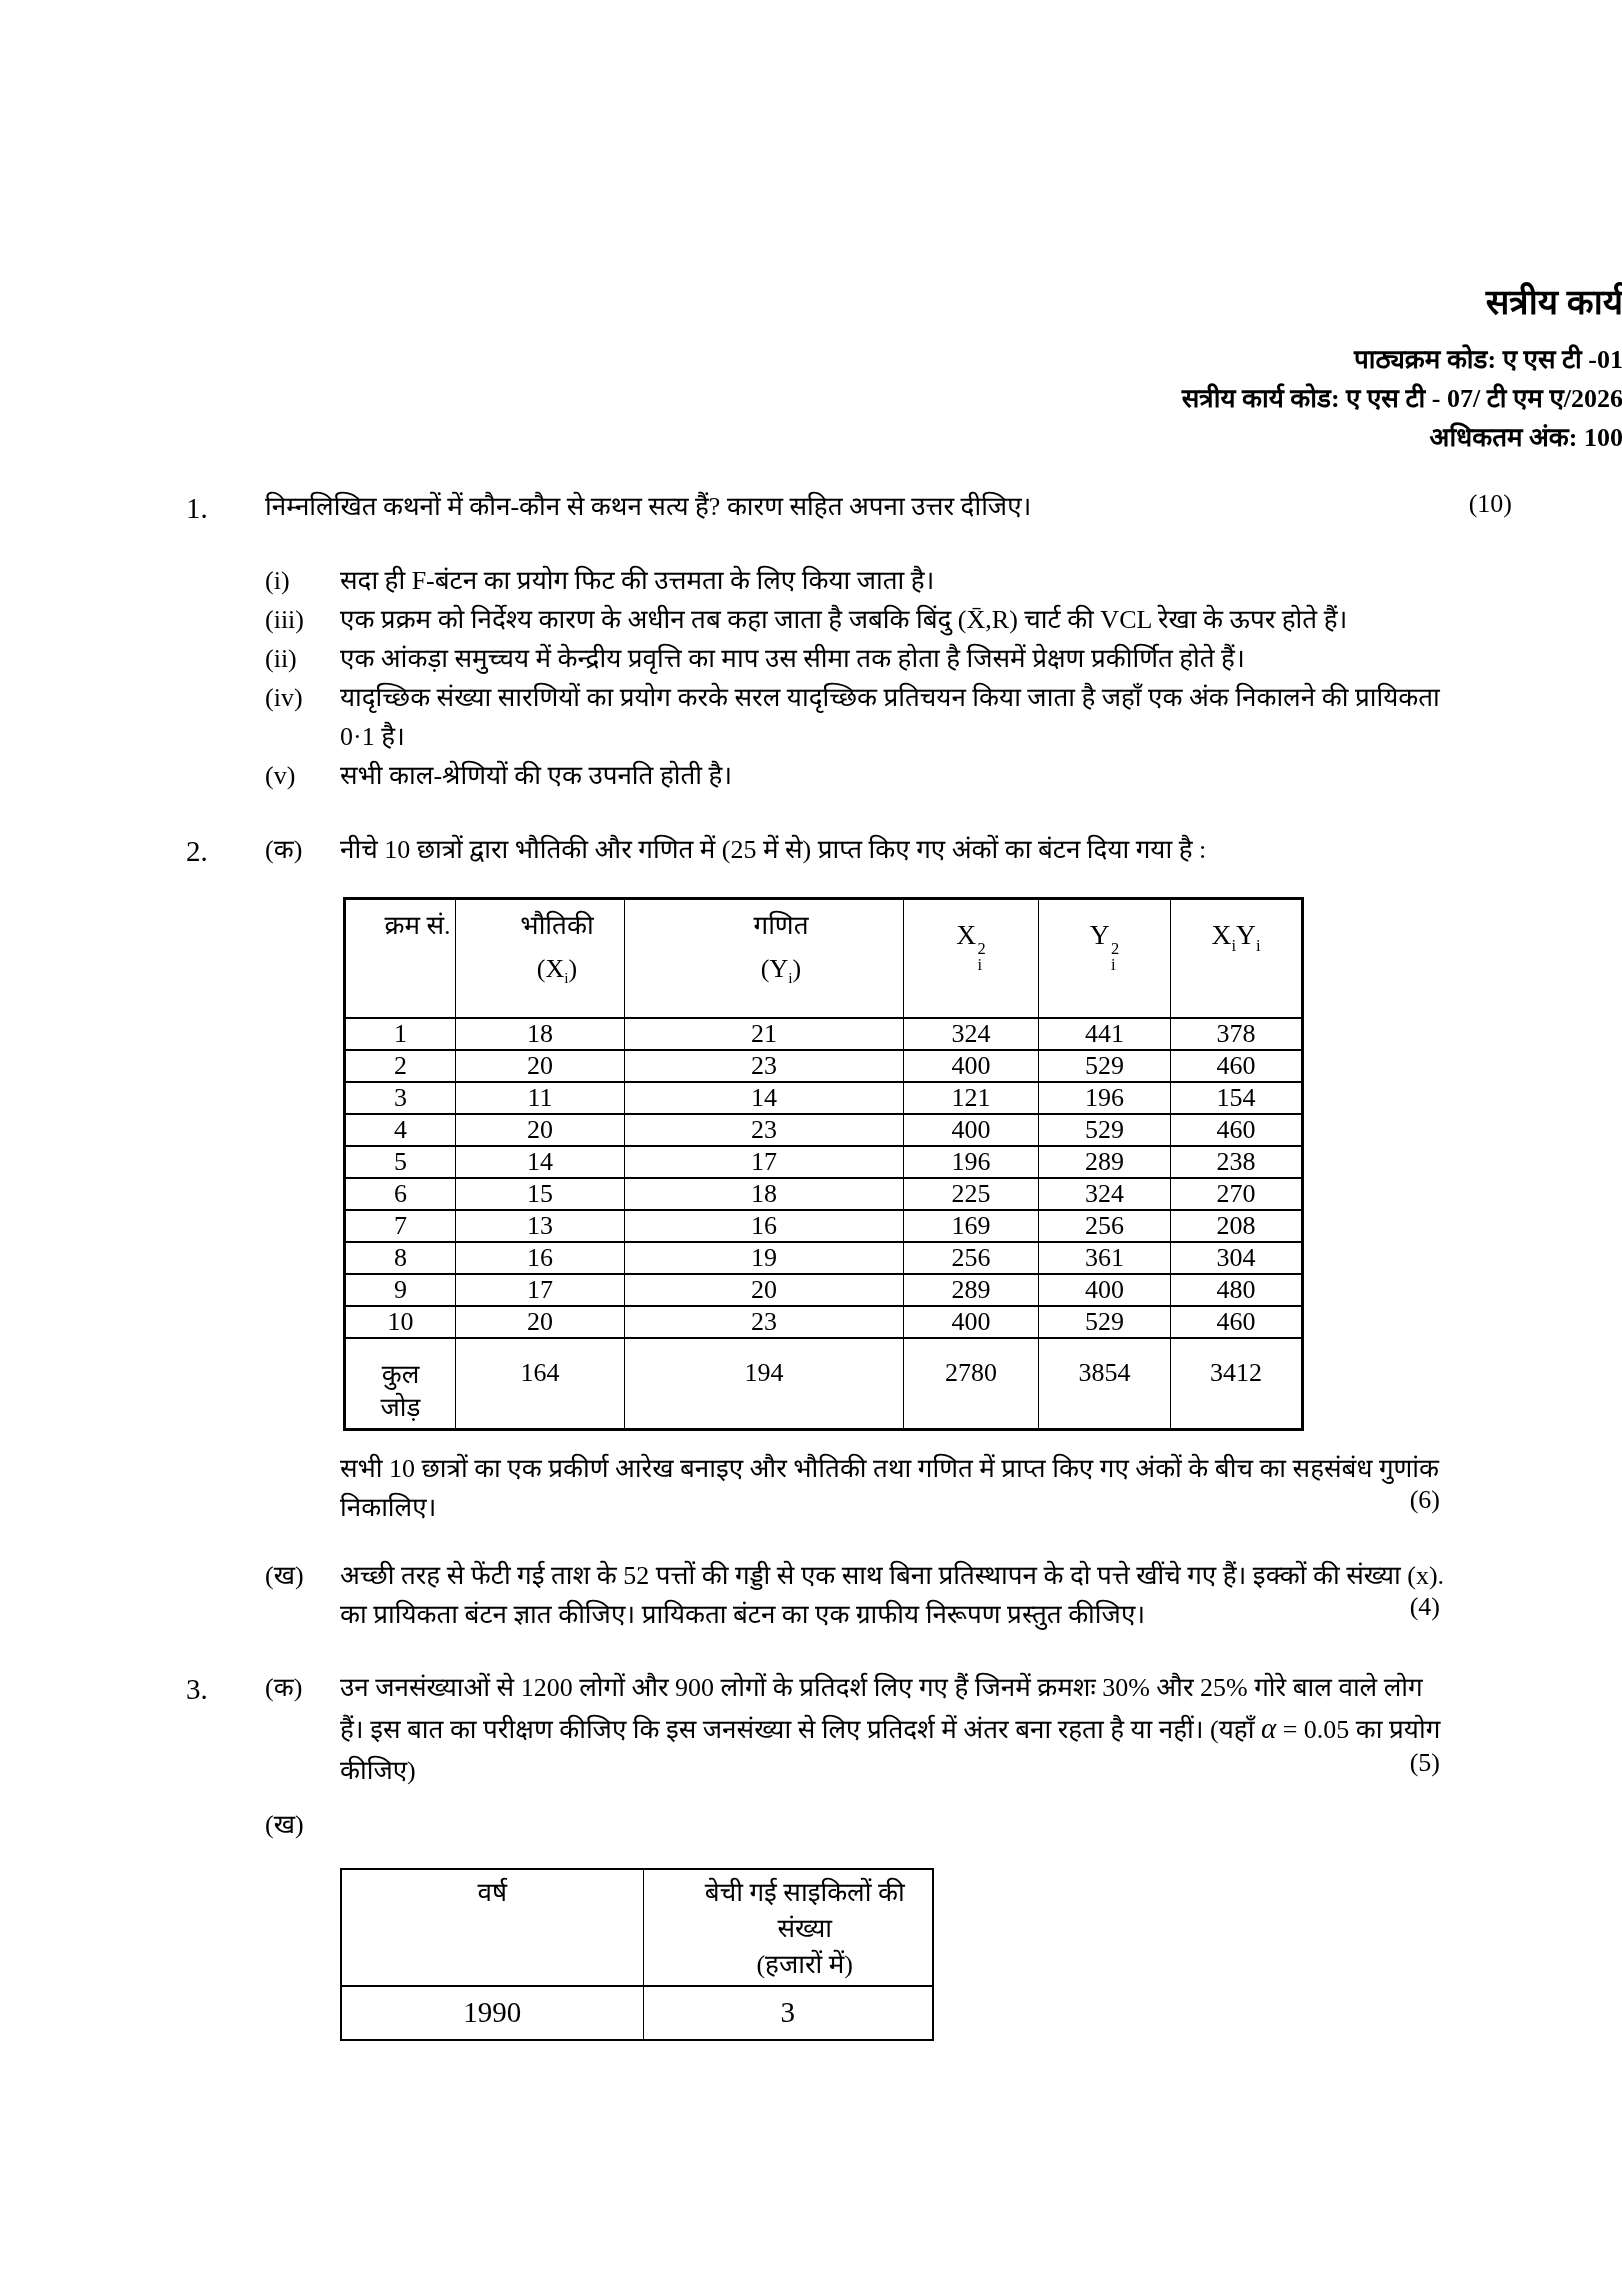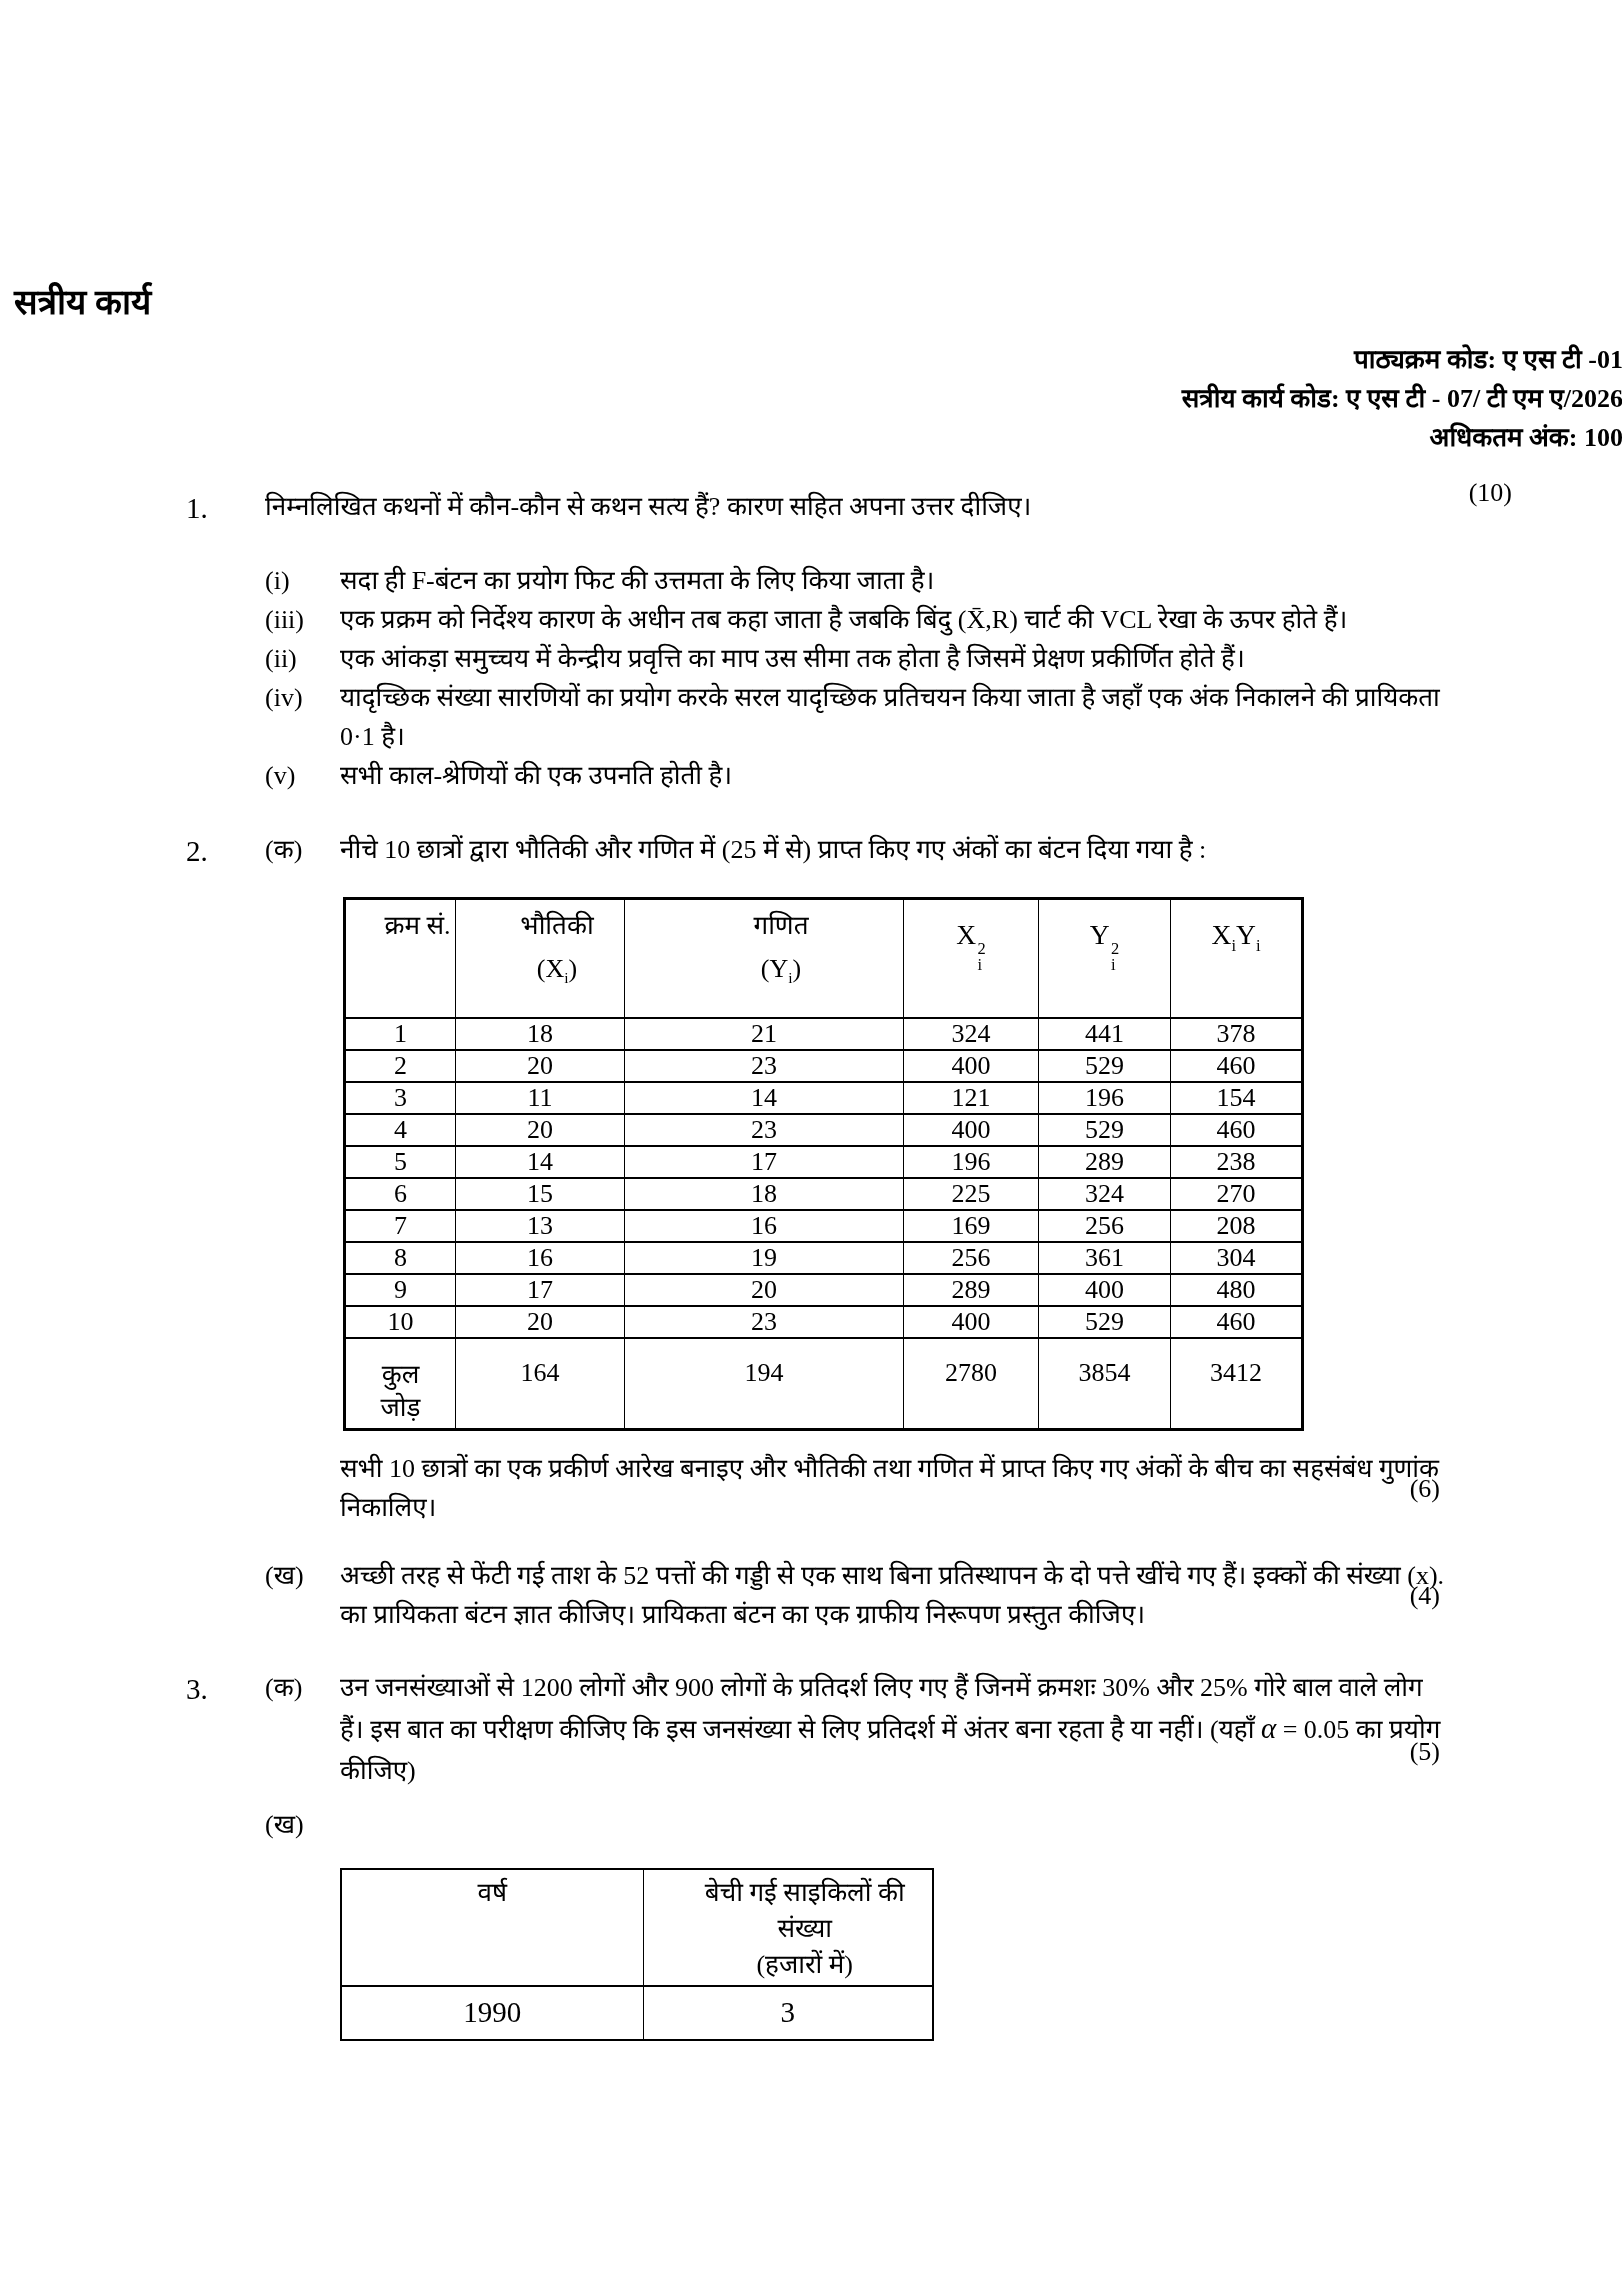--- a/index.html
+++ b/index.html
@@ -2,28 +2,28 @@
 <html style="font-size:10.5px"><head>
 <meta charset="utf-8">
 <style>
   html,body{margin:0;padding:0;}
   body{
     width:1623px;height:2295px;background:#ffffff;color:#000;
     font-family:"Liberation Serif","DejaVu Sans","DejaVu Serif",serif;
     overflow:hidden;box-sizing:border-box;
   }
   .page{width:1623px;height:2295px;padding-top:283px;box-sizing:border-box;}
-  .title{font-size:35px;font-weight:bold;text-align:left;line-height:1.15;margin-left:14px;}
+  .title{font-size:35px;font-weight:bold;text-align:right;line-height:1.15;}
   .codes{margin-top:17px;text-align:right;font-size:26px;font-weight:bold;line-height:1.5;}
   .content{padding:0 111px 0 186px;box-sizing:border-box;}
   .row{display:flex;position:relative;font-size:26px;line-height:1.5;align-items:flex-start;}
   .col-num{flex:0 0 79px;font-size:29px;}
   .col-part{flex:0 0 75px;}
   .q-text{flex:1;padding-right:65px;}
-  .marks{position:absolute;right:0;bottom:19px;font-size:26px;}
+  .marks{position:absolute;right:0;bottom:8px;font-size:26px;}
   .marks.inset{right:72px;}
   .q1-row{margin-top:30px;}
   .items{margin-top:30px;}
   .q2-row{margin-top:35px;}
   .post-row{margin-top:18px;}
   .q2b-row{margin-top:29px;}
   .q3-row{margin-top:34px;}
   .q3b-row{margin-top:14.4px;}
   table{border-collapse:collapse;background:#fff;}
   .t1{width:958px;margin:23.6px 0 0 157px;font-size:26px;border:3.3px solid #000;table-layout:fixed;}

